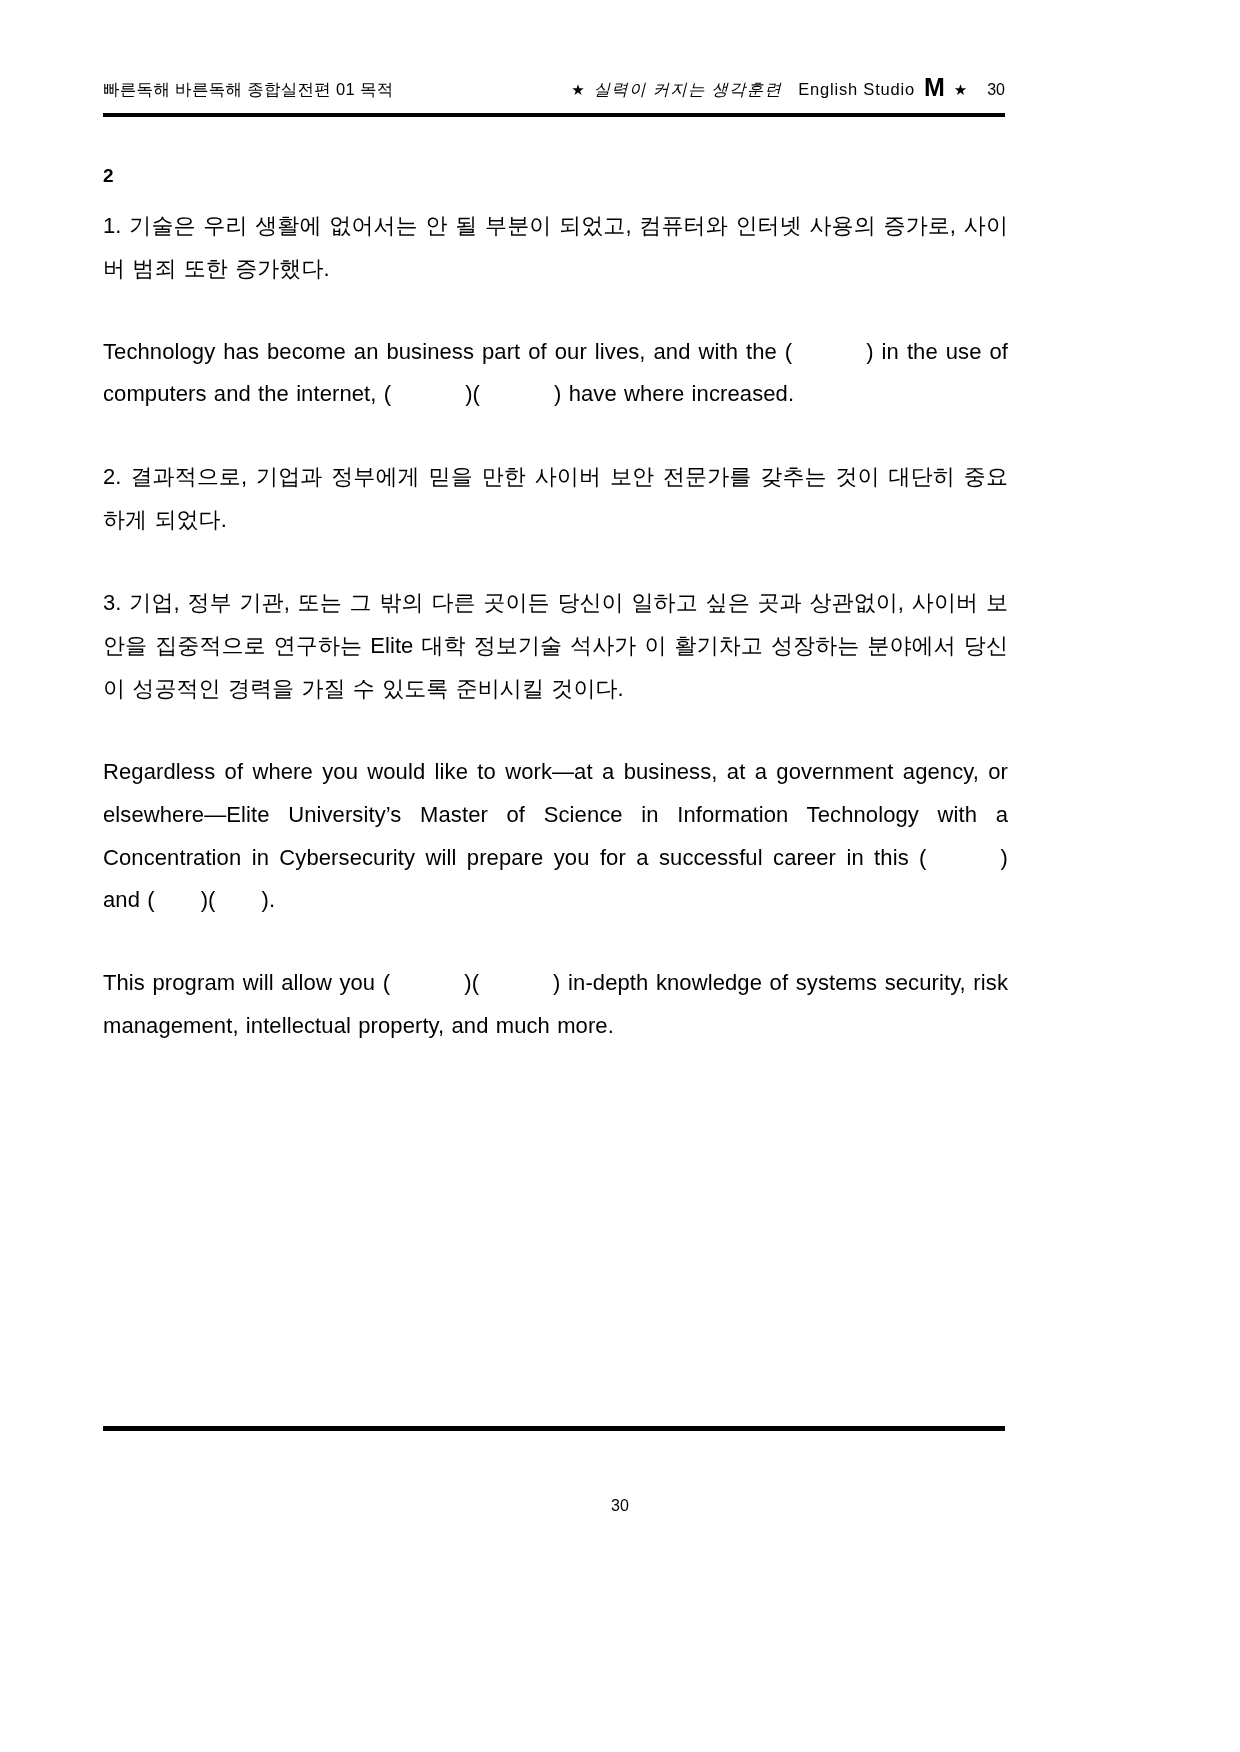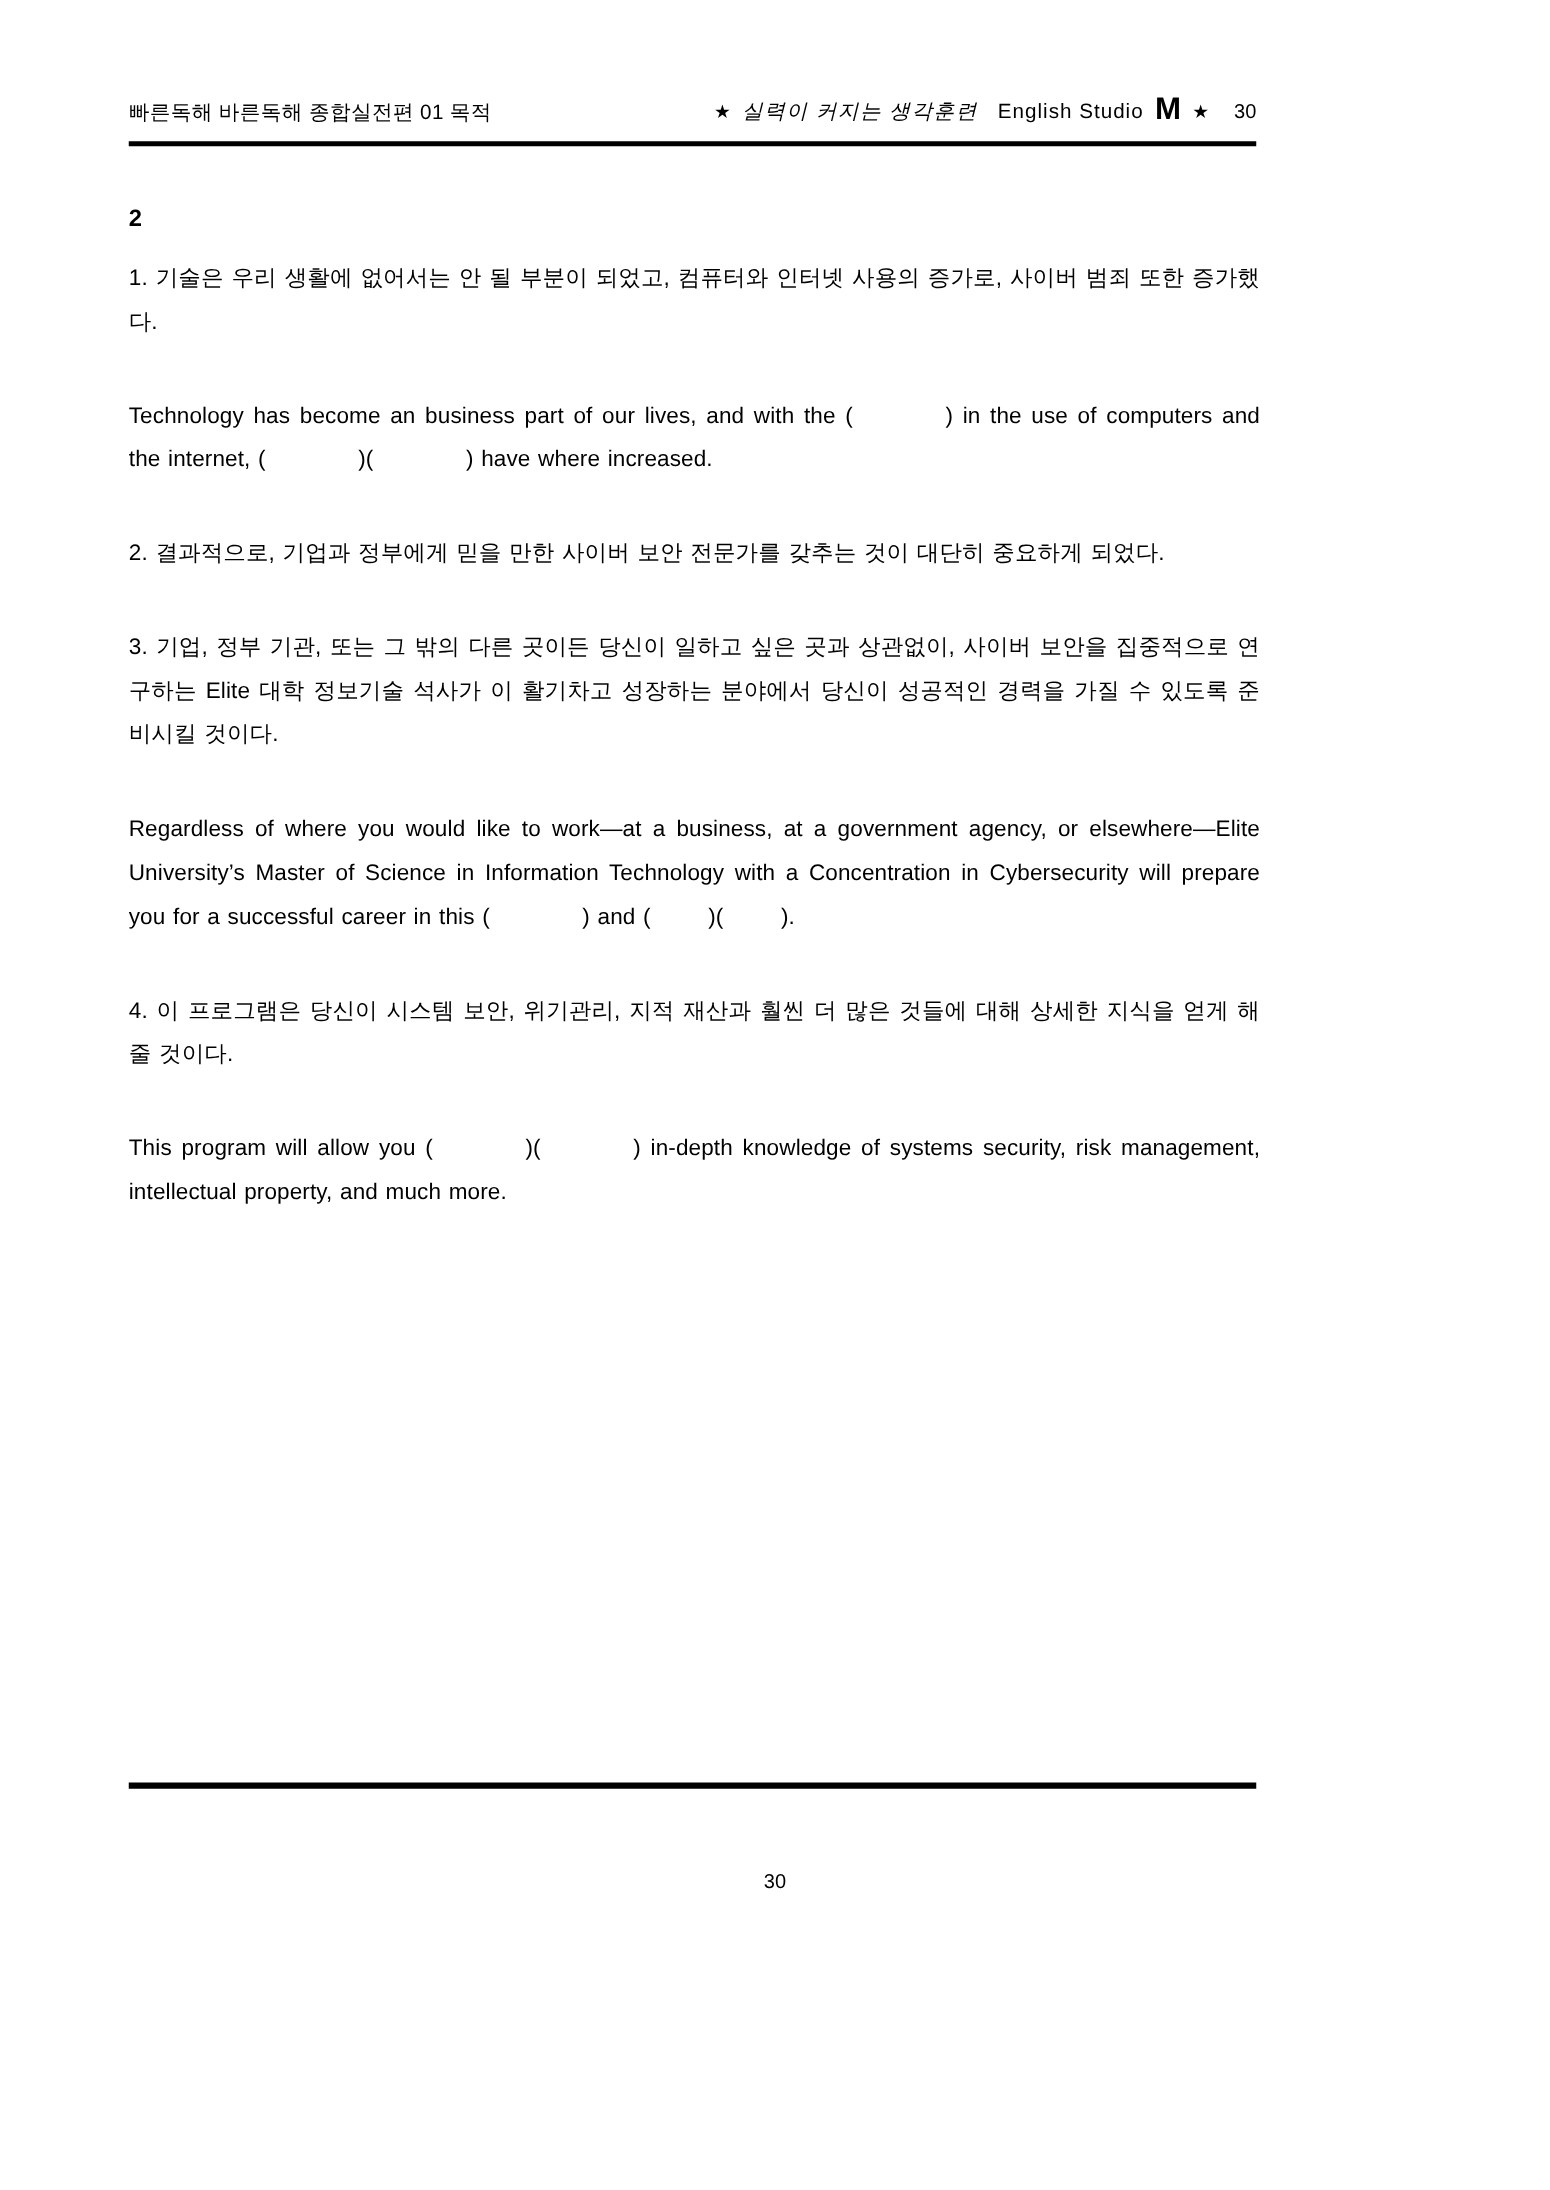--- a/index.html
+++ b/index.html
@@ -95,21 +95,21 @@
     width: 905px;
   }
   .q-number {
     font-size: 19px;
     font-weight: bold;
     line-height: 1.2;
     margin: 0 0 17px 0;
   }
   .para {
     margin: 0 0 40px 0;
-    font-size: 18px;
+    font-size: 22px;
     line-height: 1.95;
     text-align: justify;
     text-justify: inter-word;
     word-spacing: 1px;
   }
   .para.kr {
     letter-spacing: 0.1px;
   }
   .para.en {
     letter-spacing: 0.1px;
@@ -159,21 +159,20 @@
     <div class="q-number">2</div>
 
     <p class="para kr">1. 기술은 우리 생활에 없어서는 안 될 부분이 되었고, 컴퓨터와 인터넷 사용의 증가로, 사이버 범죄 또한 증가했다.</p>
     <p class="para en"><span>Technology has become an business part of our lives, and with the (</span><span class="blank"></span><span>) in the use of computers and the internet, (</span><span class="blank"></span><span>)(</span><span class="blank"></span><span>) have where increased.</span></p>
 
     <p class="para kr">2. 결과적으로, 기업과 정부에게 믿을 만한 사이버 보안 전문가를 갖추는 것이 대단히 중요하게 되었다.</p>
 
     <p class="para kr">3. 기업, 정부 기관, 또는 그 밖의 다른 곳이든 당신이 일하고 싶은 곳과 상관없이, 사이버 보안을 집중적으로 연구하는 Elite 대학 정보기술 석사가 이 활기차고 성장하는 분야에서 당신이 성공적인 경력을 가질 수 있도록 준비시킬 것이다.</p>
     <p class="para en"><span>Regardless of where you would like to work—at a business, at a government agency, or elsewhere—Elite University’s Master of Science in Information Technology with a Concentration in Cybersecurity will prepare you for a successful career in this (</span><span class="blank"></span><span>) and (</span><span class="blank sm"></span><span>)(</span><span class="blank sm"></span><span>).</span></p>
 
-    <p class="para kr">4. 이 프로그램은 당신이 시스템 보안, 위기관리, 지적 재산과 훨씬 더 많은 것들에 대해 상세한 지식을 얻게 해 줄 것이다.</p>
     <p class="para en last"><span>This program will allow you (</span><span class="blank"></span><span>)(</span><span class="blank"></span><span>) in-depth knowledge of systems security, risk management, intellectual property, and much more.</span></p>
 
   </div>
 
   <div class="rule-bottom"></div>
 
   <div class="footer">
     <span>30</span>
   </div>
 

